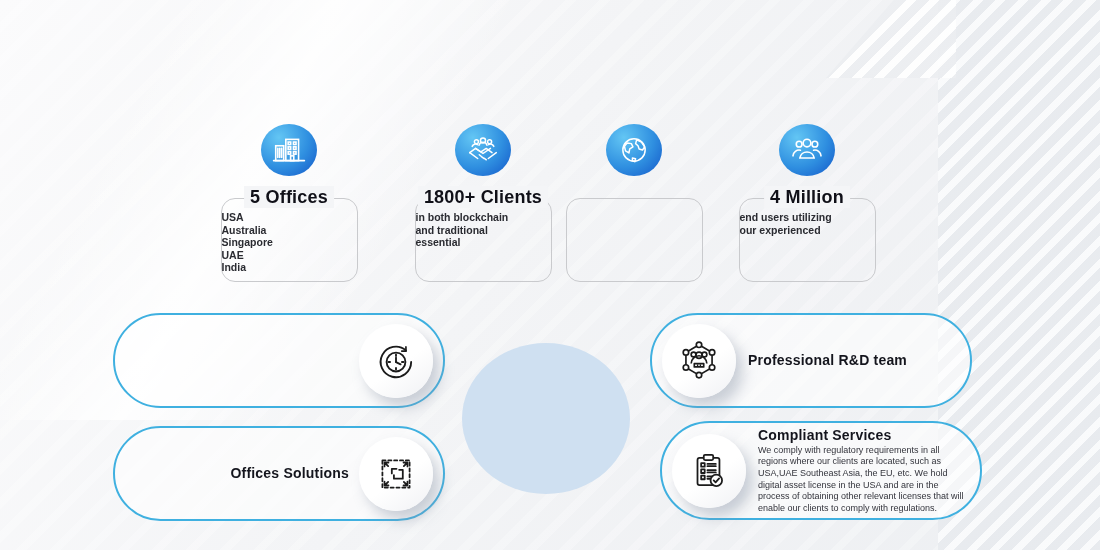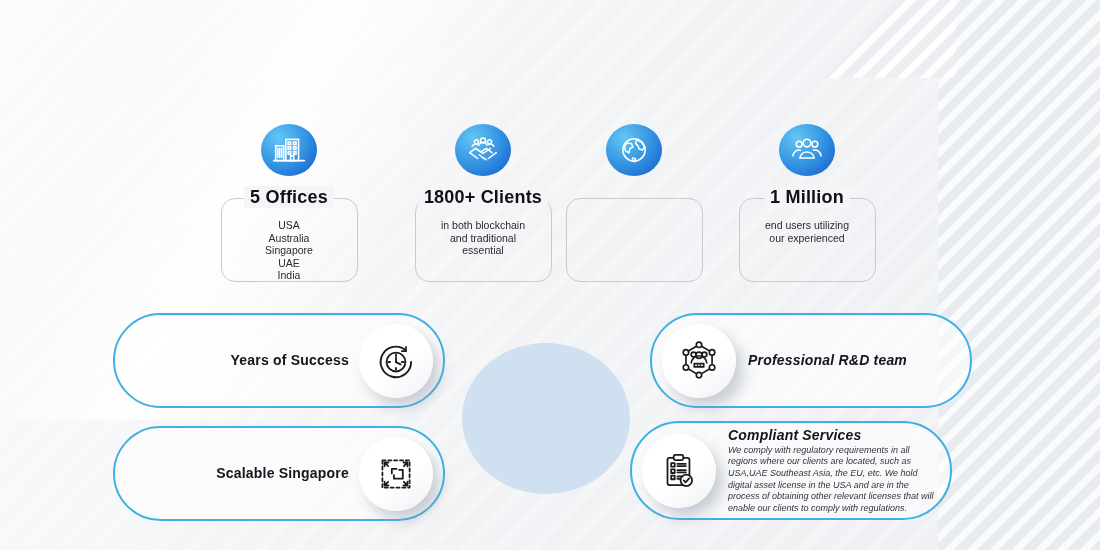--- a/index.html
+++ b/index.html
@@ -26,64 +26,64 @@
     position:absolute;left:826px;top:0;width:130px;height:78px;pointer-events:none;
     background:repeating-linear-gradient(135deg,#eceef1 0 9px,#ffffff 9px 16px);
     clip-path:polygon(52% 0,100% 0,100% 100%,0 100%);
     opacity:.9;
   }
   .center-circle{
     position:absolute;left:462px;top:343px;width:168px;height:151px;border-radius:50%;
     background:#cfe0f1;
   }
   
-  .stat{position:absolute;top:124px;width:150px;text-align:center;}
+  .stat{position:absolute;top:124px;width:150px;text-align:left;}
   .stat-icon{
     width:56px;height:52px;border-radius:50%;margin:0 auto;
     background:radial-gradient(circle at 32% 26%,#63c6f4 0%,#2f8fe0 55%,#1356c8 100%);
     display:flex;align-items:center;justify-content:center;
   }
   .stat-box{
     position:relative;margin:22px auto 0;width:137px;height:84px;box-sizing:border-box;
     border:1.5px solid #c9cacd;border-radius:14px;
   }
   .stat-title{
     position:absolute;top:-13px;left:50%;transform:translateX(-50%);
     font-size:18px;font-weight:800;color:#101018;letter-spacing:.2px;white-space:nowrap;
     background:#f4f5f7;padding:0 6px;line-height:22px;
   }
   .stat-desc{
-    margin-top:20px;font-size:10.5px;line-height:12.6px;color:#2a2b31;
-    white-space:pre-line;font-weight:400;
+    margin-top:12px;font-size:10.5px;line-height:12.6px;color:#2a2b31;
+    white-space:pre-line;font-weight:700;
   }
   
   .card{
     position:absolute;box-sizing:border-box;border:2px solid #3fb0e0;border-radius:50px;
     background:rgba(255,255,255,.55);
     display:flex;align-items:center;
   }
   .card .txt{flex:1;min-width:0;}
   .card .txt .t{font-size:14px;font-weight:800;color:#14151d;margin-bottom:2px;letter-spacing:.2px;}
   .card .txt .d{font-size:9px;line-height:11.6px;color:#33343c;}
   .card.right-icon{padding:6px 10px 6px 16px;}
   .card.right-icon .txt{text-align:right;}
-  .card.left-icon{padding:6px 14px 6px 10px;font-style:italic;}
+  .card.left-icon{padding:6px 14px 6px 10px;}
   .card.left-icon .txt{text-align:left;}
   .badge{
     width:74px;height:74px;border-radius:50%;flex:0 0 74px;
     background:linear-gradient(145deg,#ffffff 55%,#f0f1f4 100%);
     box-shadow:7px 9px 14px rgba(140,150,168,.45);
     display:flex;align-items:center;justify-content:center;
   }
   .card.right-icon .badge{margin-left:10px;}
   .card.left-icon .badge{margin-right:12px;}
   .c-yos{left:113px;top:313px;width:332px;height:95px;}
   .c-rd {left:650px;top:313px;width:322px;height:95px;}
   .c-ss {left:113px;top:426px;width:332px;height:95px;}
-  .c-cs {left:630px;top:421px;width:322px;height:99px;}
+  .c-cs {left:660px;top:421px;width:322px;height:99px;}
   svg{display:block;}
 </style>
 </head>
 <body>
 
 <div class="bg-stripes-soft"></div>
 <div class="bg-wedge"></div>
 <div class="bg-stripes-right"></div>
 <div class="bg-stripes-topright"></div>
 <div class="center-circle"></div>
@@ -157,29 +157,28 @@
     <svg width="34" height="34" viewBox="0 0 32 32" fill="none" stroke="#ffffff" stroke-width="1.5" stroke-linecap="round">
       <circle cx="8.6" cy="10.5" r="2.7"></circle>
       <circle cx="23.4" cy="10.5" r="2.7"></circle>
       <circle cx="16" cy="9.5" r="3.6"></circle>
       <path d="M2.8 21.5a5.8 5.8 0 0 1 7-5.3"></path>
       <path d="M29.2 21.5a5.8 5.8 0 0 0-7-5.3"></path>
       <path d="M9.3 23.5a6.8 6.8 0 0 1 13.4 0z"></path>
     </svg>
   </div>
   <div class="stat-box">
-    <div class="stat-title">1 Million</div>
+    <div class="stat-title">4 Million</div>
     <div class="stat-desc">end users utilizing
 our experienced</div>
   </div>
 </div>
 
 <div class="card right-icon c-yos">
   <div class="txt">
-    <div class="t">Years of Success</div>
   </div>
   <div class="badge">
     <svg width="46" height="46" viewBox="0 0 44 44" fill="none" stroke="#1b1b1b" stroke-width="1.8" stroke-linecap="round">
       <circle cx="22" cy="23" r="9"></circle>
       <line x1="22" y1="15.8" x2="22" y2="17.3"></line>
       <line x1="22" y1="28.7" x2="22" y2="30.2"></line>
       <line x1="14.8" y1="23" x2="16.3" y2="23"></line>
       <line x1="27.7" y1="23" x2="29.2" y2="23"></line>
       <line x1="22" y1="23" x2="22" y2="18.8"></line>
       <line x1="22" y1="23" x2="26.4" y2="25.2"></line>
@@ -208,21 +207,21 @@
         <line x1="22.7" y1="26" x2="24" y2="26"></line>
     </svg>
   </div>
   <div class="txt">
     <div class="t">Professional R&amp;D team</div>
   </div>
 </div>
 
 <div class="card right-icon c-ss">
   <div class="txt">
-    <div class="t">Scalable Singapore</div>
+    <div class="t">Offices Solutions</div>
   </div>
   <div class="badge">
     <svg width="46" height="46" viewBox="0 0 44 44" fill="none" stroke="#1b1b1b" stroke-width="1.7" stroke-linecap="round" stroke-linejoin="round">
       <rect x="9" y="9" width="26" height="26" stroke-dasharray="3 2.6"></rect>
       <path d="M18 21.5v-4.5h4.5"></path>
       <path d="M25 18h3.5v8.5h-8.5v-3.5"></path>
       <path d="M14.5 14.5l-3.5-3.5M11 14.8v-3.8h3.8"></path>
       <path d="M29.5 14.5l3.5-3.5M33 14.8v-3.8h-3.8"></path>
       <path d="M14.5 29.5l-3.5 3.5M11 29.2v3.8h3.8"></path>
       <path d="M29.5 29.5l3.5 3.5M33 29.2v3.8h-3.8"></path>

